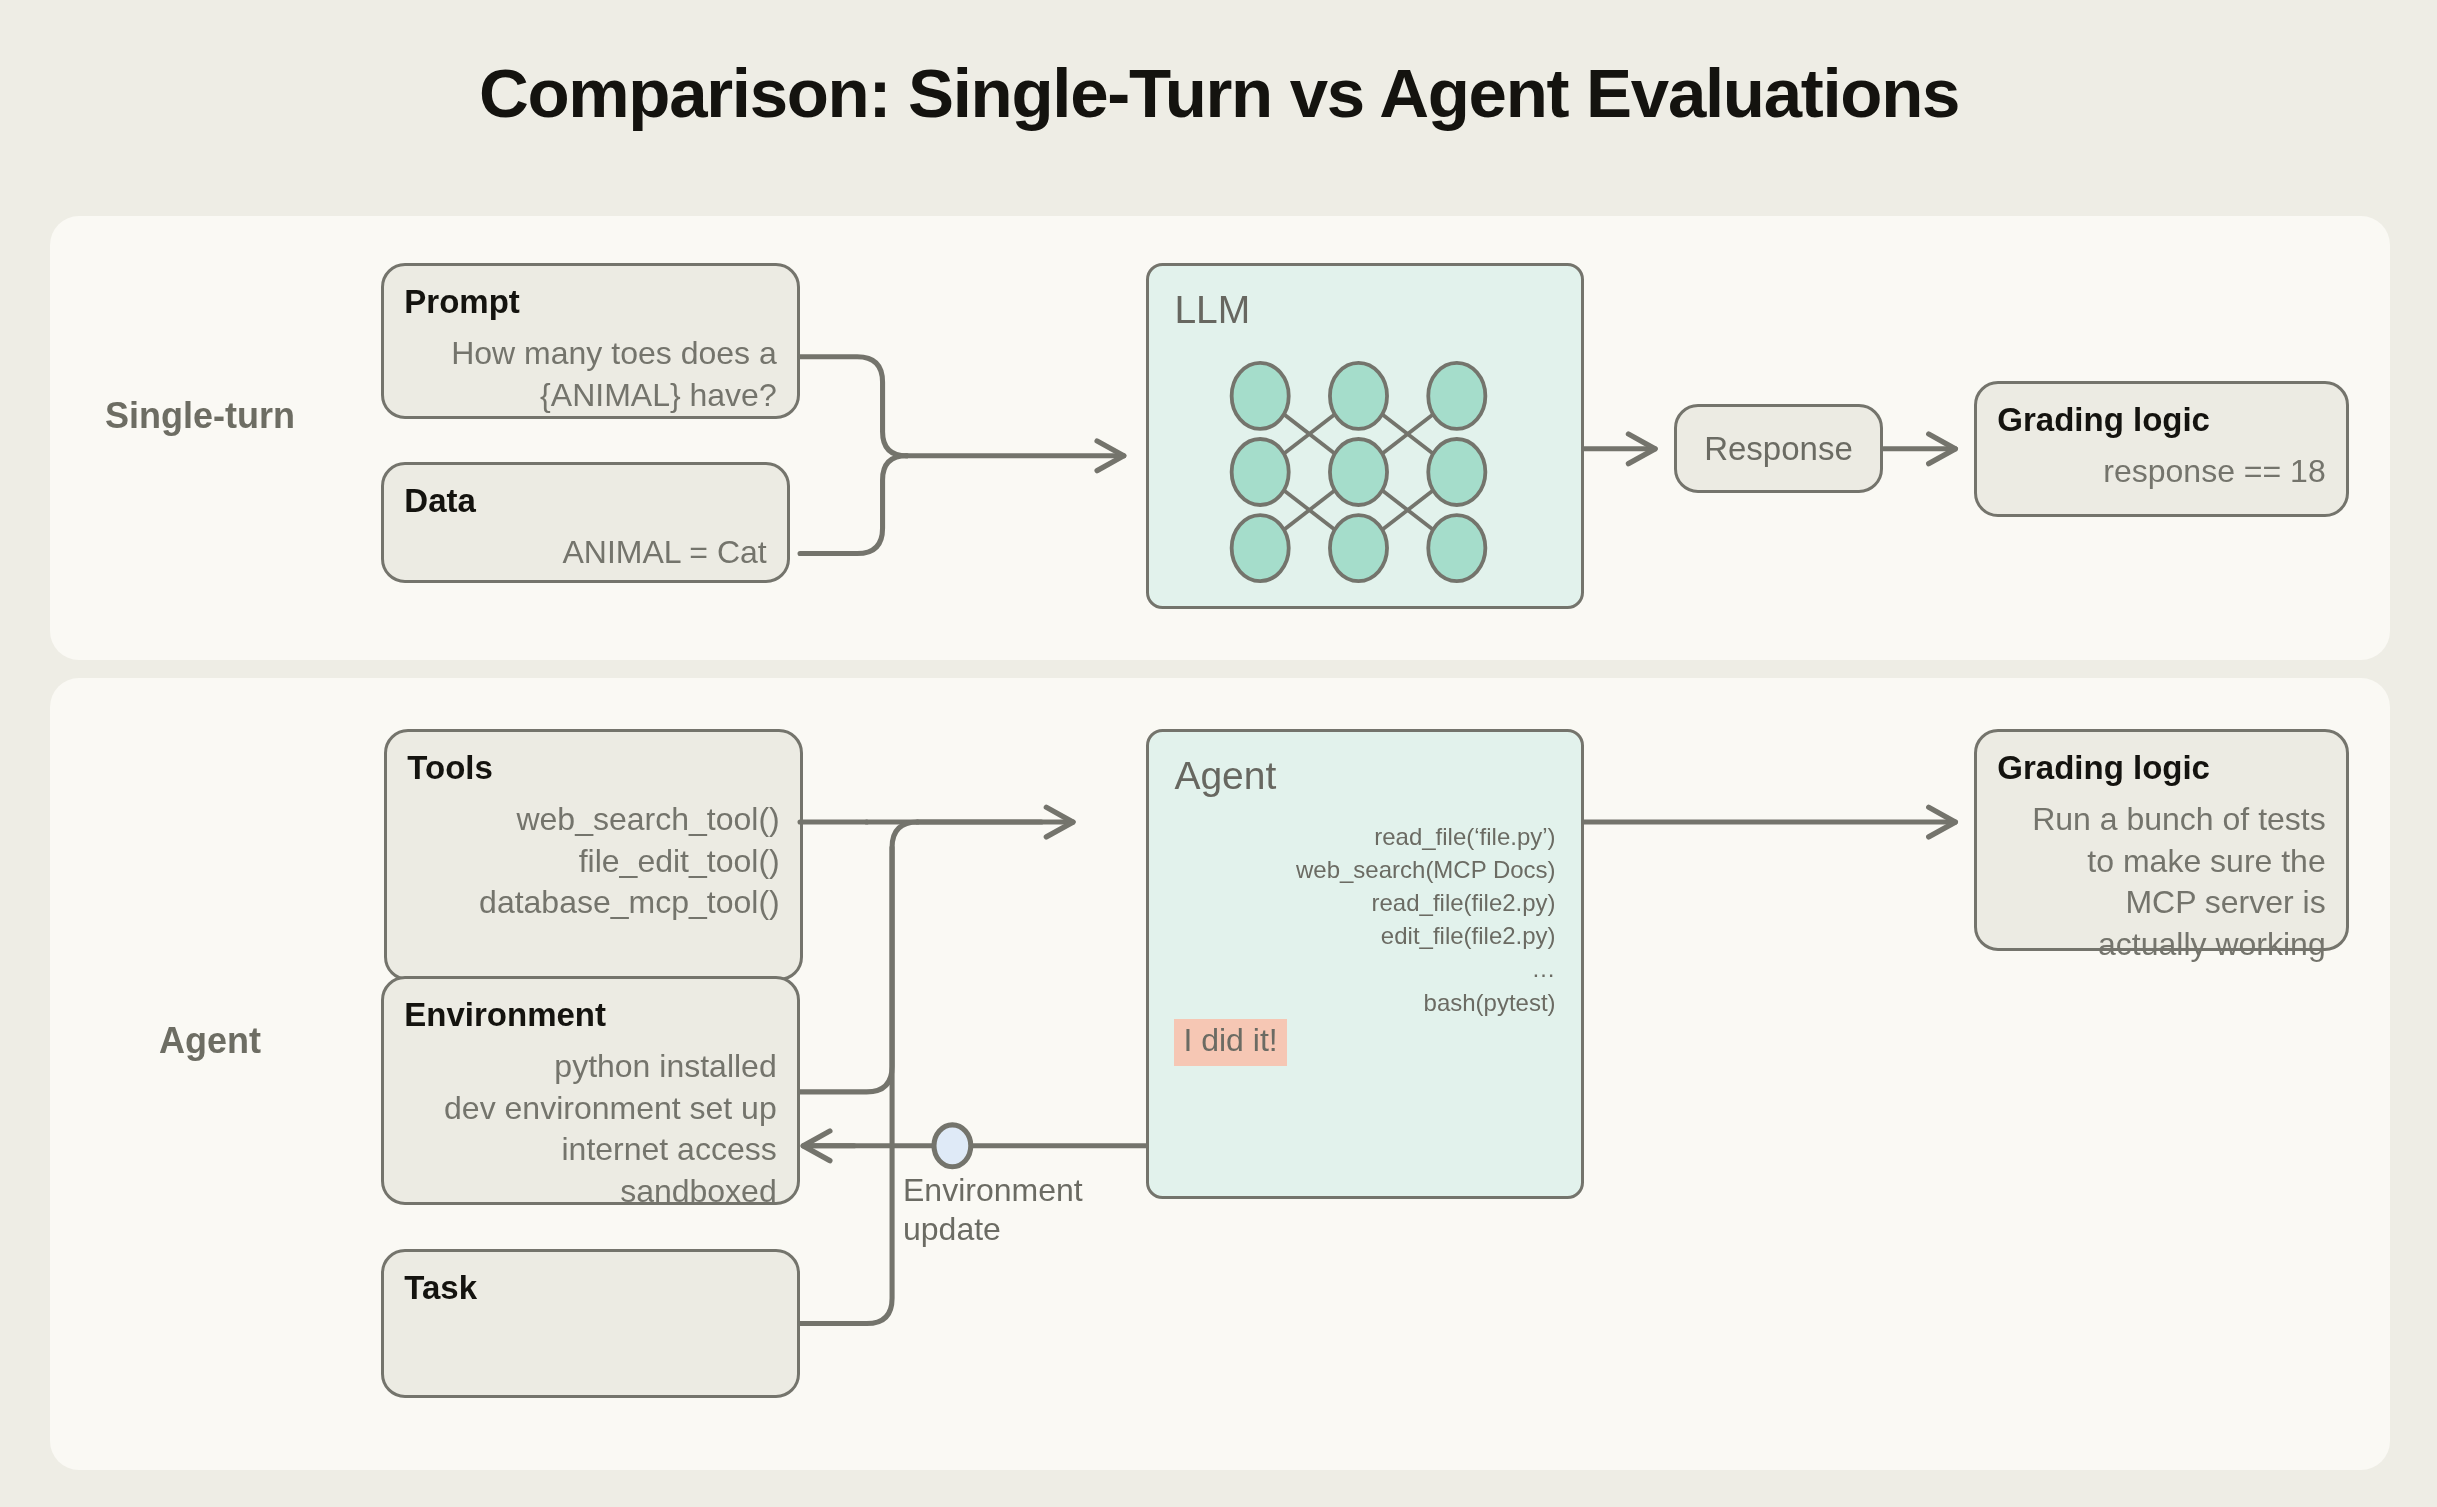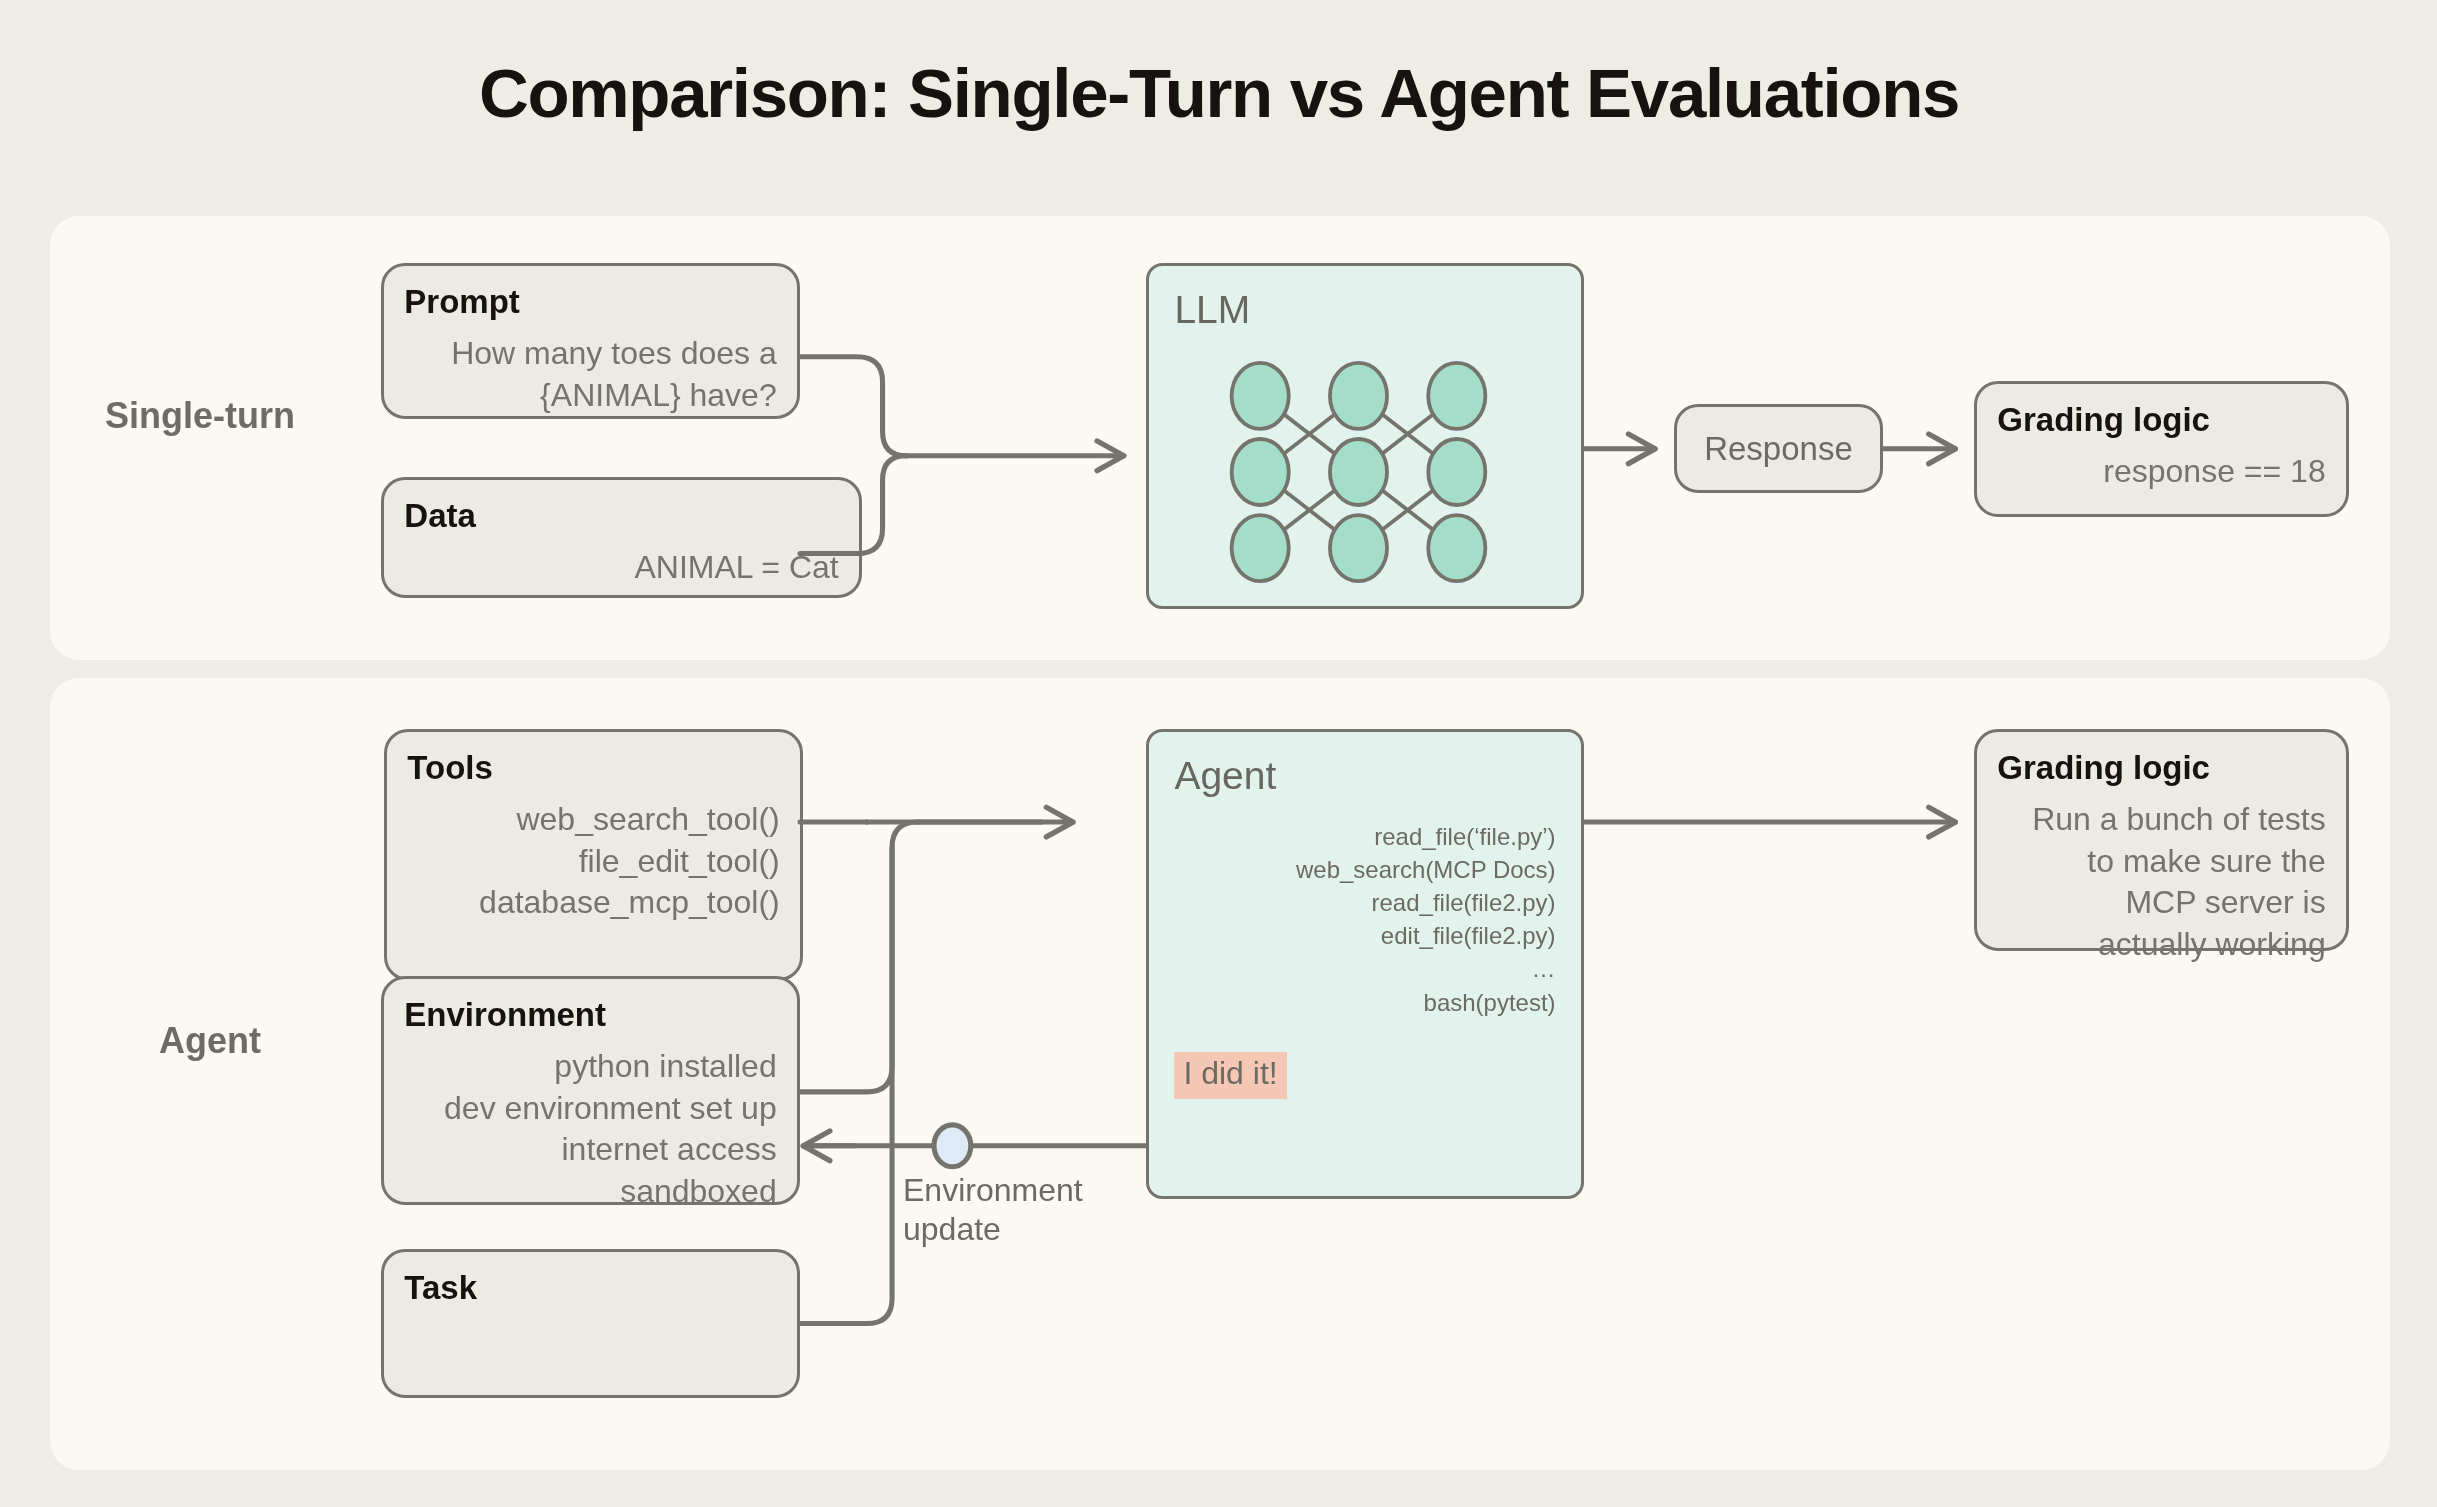--- a/index.html
+++ b/index.html
@@ -85,21 +85,21 @@
   }
   .card.mint .card-body {
     font-size: 24px;
     font-weight: 500;
     color: #6b6b63;
     line-height: 1.38;
   }
 
   
   #card-prompt      { left: 381px;  top: 263px;  width: 419px; height: 156px; }
-  #card-data        { left: 381px;  top: 477px;  width: 481px; height: 121px; }
+  #card-data        { left: 381px;  top: 462px;  width: 409px; height: 121px; }
   #card-llm         { left: 1146px; top: 263px;  width: 438px; height: 346px; }
   #card-response    { left: 1674px; top: 404px;  width: 209px; height: 89px;
                       display:flex; align-items:center; justify-content:center;
                       padding: 17px; background:#ecebe3; }
   #card-response .resp-text {
     font-size: 33px; font-weight: 500; color: #6b6b63;
   }
   #card-grading-1   { left: 1974px; top: 381px;  width: 375px; height: 136px; }
 
   
@@ -111,21 +111,20 @@
 
   #agent-steps { margin-top: 21.6px; }
 
   .did-it {
     display: inline-block;
     background: #f6c7b4;
     color: #6b6b63;
     font-size: 32px;
     font-weight: 500;
     padding: 3.8px 9px 6.3px 9px;
-    margin-top: 33px;
   }
 
   
   #connectors {
     position: absolute;
     left: 0; top: 0;
     width: 2438px; height: 1507px;
     pointer-events: none;
   }
 

